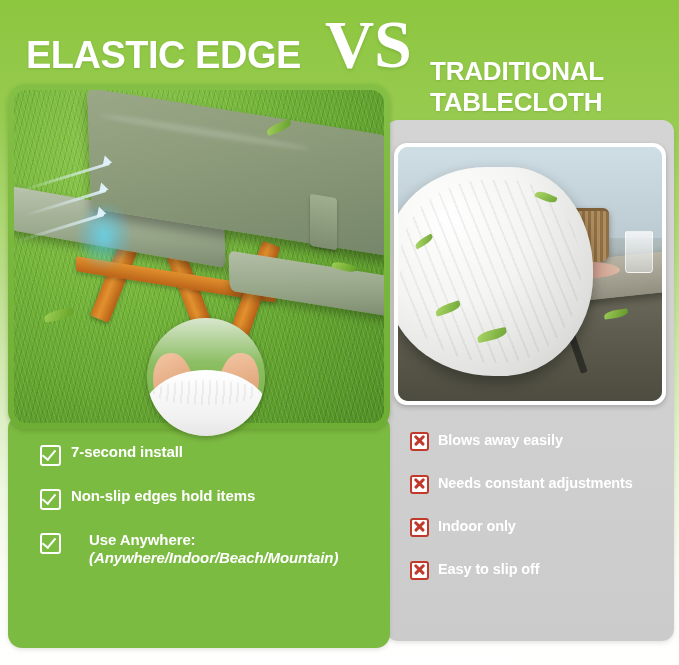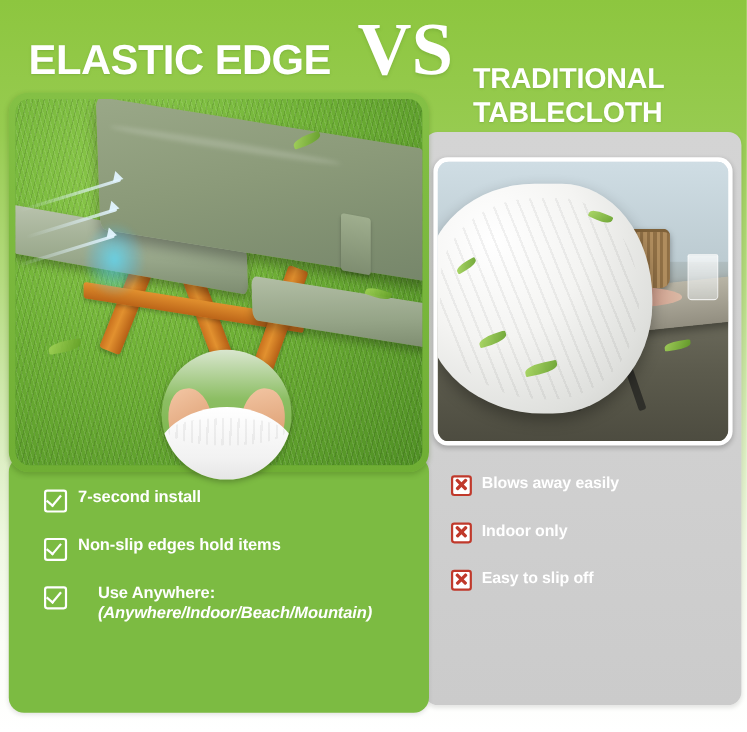--- a/index.html
+++ b/index.html
@@ -343,20 +343,24 @@
     </div>
   </div>
 
   <div class="list-right">
     <div class="ri">
       <span class="xbox"></span>
       <span class="ri-text">Blows away easily</span>
     </div>
     <div class="ri">
       <span class="xbox"></span>
+      <span class="ri-text">Needs constant adjustments</span>
+    </div>
+    <div class="ri">
+      <span class="xbox"></span>
       <span class="ri-text">Indoor only</span>
     </div>
     <div class="ri">
       <span class="xbox"></span>
       <span class="ri-text">Easy to slip off</span>
     </div>
   </div>
 
 </div>
 

